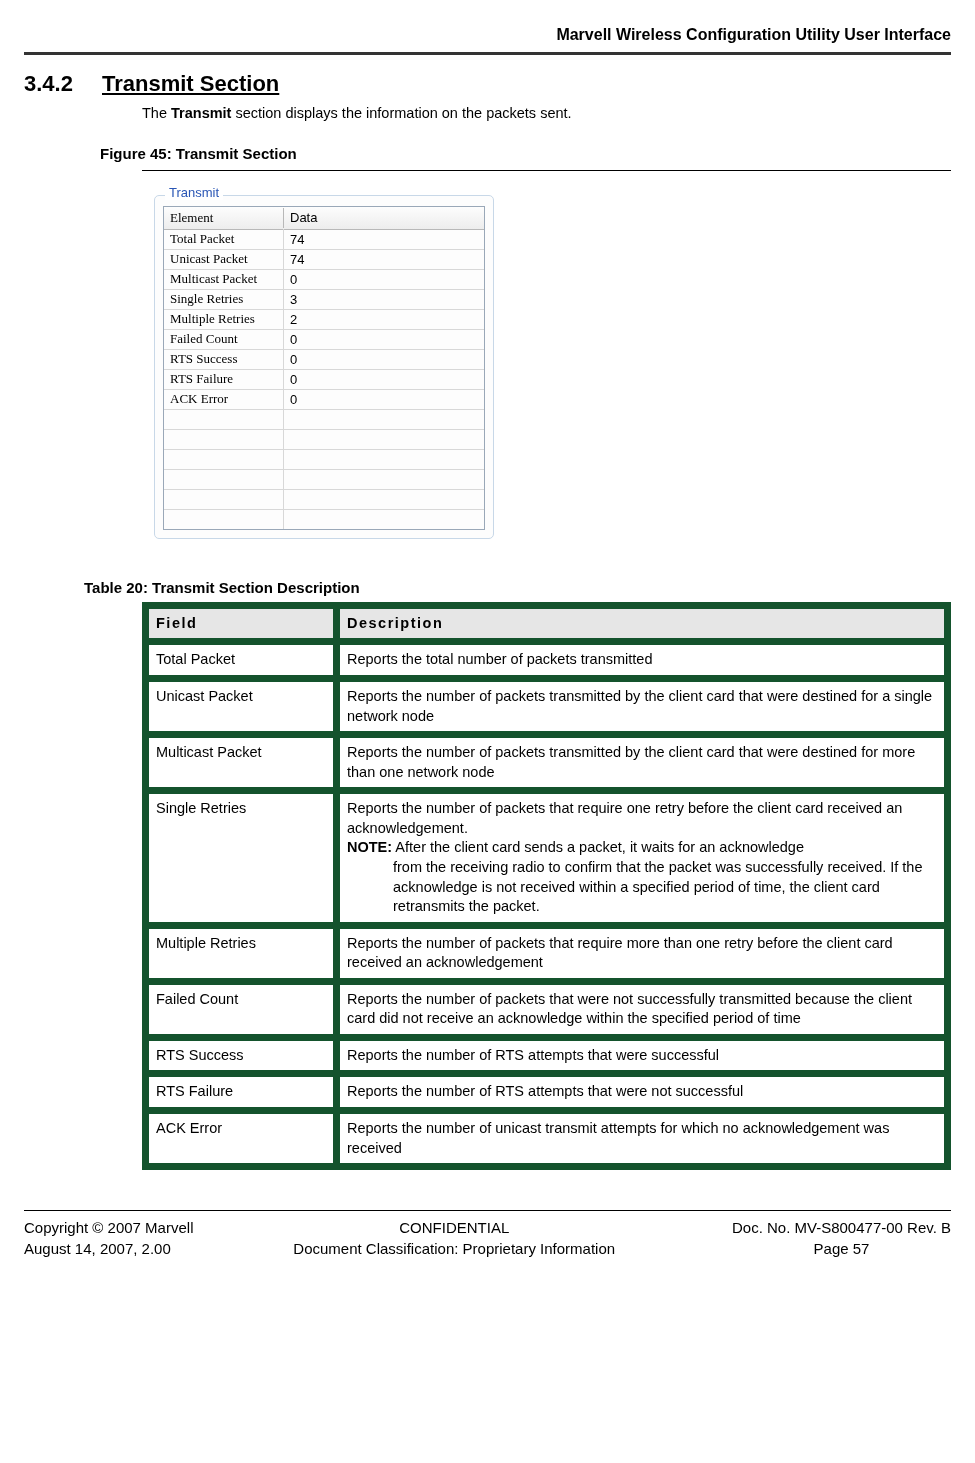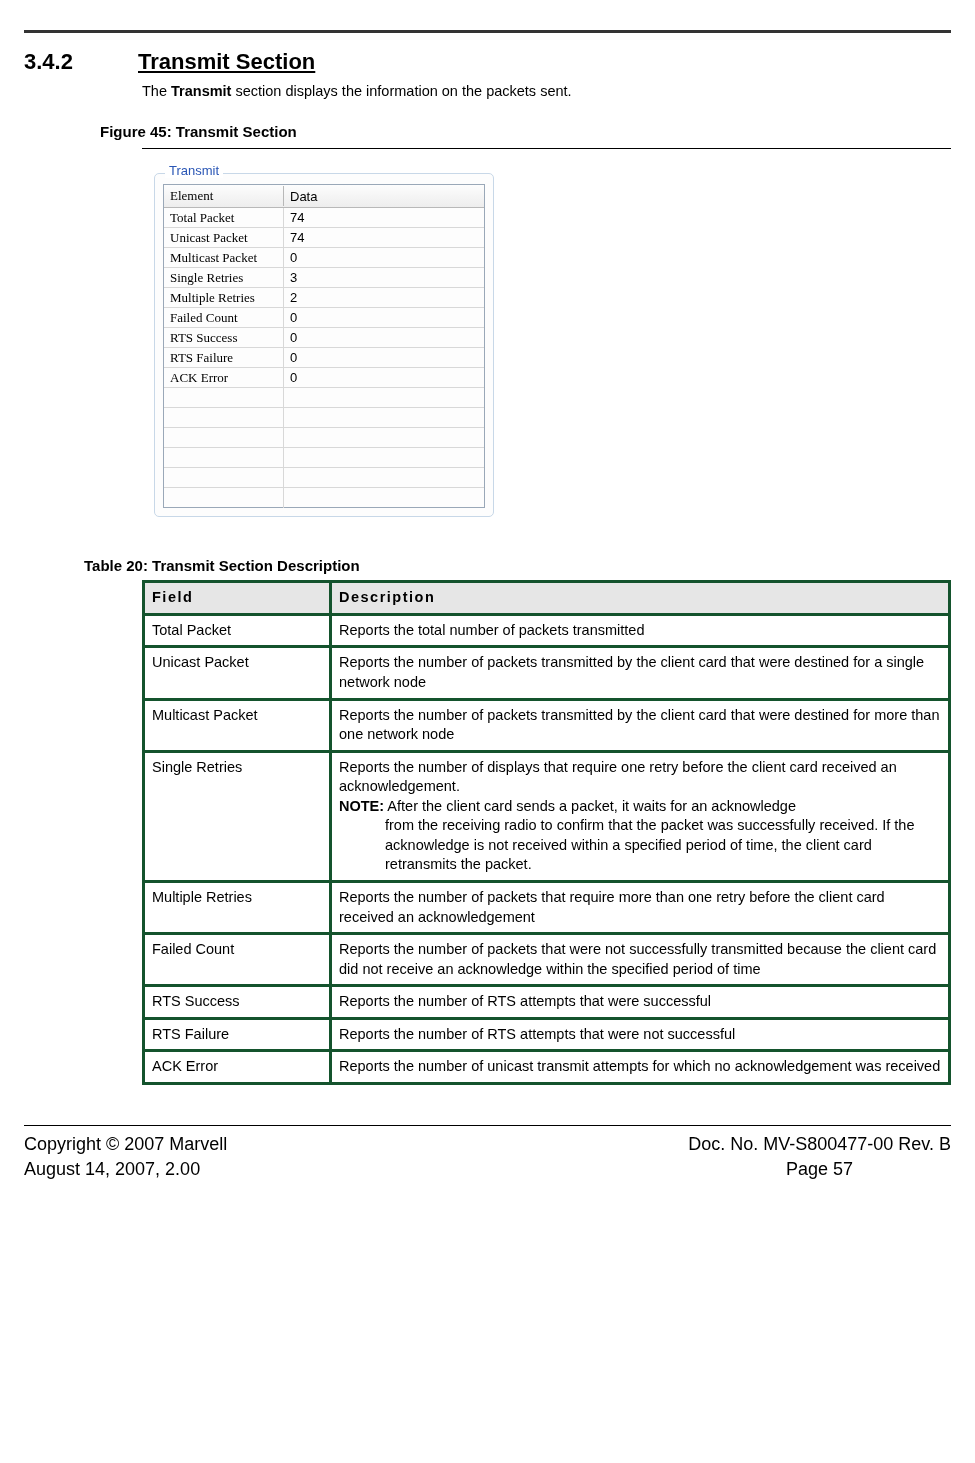--- a/index.html
+++ b/index.html
@@ -26,21 +26,20 @@
     font-style: italic;
   }
   .thick-rule {
     border: none;
     border-top: 3.5px solid #333;
     margin: 0 0 16px 0;
   }
   .section-row {
     display: flex;
     align-items: flex-end;
-    gap: 36px;
   }
   .section-num {
     font-size: 22px;
     font-weight: bold;
     min-width: 78px;
   }
   .section-title {
     font-size: 22px;
     font-weight: bold;
     text-decoration: underline;
@@ -128,21 +127,21 @@
     font-size: 15px;
     margin-bottom: 6px;
   }
   table.desc {
     margin-left: 118px;
     border-collapse: collapse;
     width: calc(100% - 118px);
     font-size: 14.5px;
   }
   table.desc th, table.desc td {
-    border: 3px solid #14532d;
+    border: 7px solid #14532d;
     padding: 5px 7px;
     text-align: left;
     vertical-align: top;
     line-height: 1.35;
   }
   table.desc th {
     background: #e6e6e6;
     letter-spacing: 1.5px;
     font-size: 14.5px;
   }
@@ -155,32 +154,33 @@
 
   
   .footer-rule {
     border: none;
     border-top: 1px solid #000;
     margin: 40px 0 6px 0;
   }
   .footer {
     display: flex;
     justify-content: space-between;
-    font-size: 18px;
+    font-size: 15px;
     line-height: 1.4;
   }
   .footer .c { text-align: center; }
   .footer .r { text-align: center; margin-left: 17px; }
 </style>
 </head>
 <body>
 
 <div class="page">
 
   <div class="header-block">
+    <div>Marvell Wireless Configuration Utility User Interface</div>
   </div>
   <hr class="thick-rule">
 
   <div class="section-row">
     <div class="section-num">3.4.2</div>
     <div class="section-title">Transmit Section</div>
   </div>
 
   <div class="body-text">
     <span>The </span><b>Transmit</b><span> section displays the information on the packets sent.</span>
@@ -278,21 +278,21 @@
           <td class="field-col">Unicast Packet</td>
           <td>Reports the number of packets transmitted by the client card that were destined for a single network node</td>
         </tr>
         <tr>
           <td class="field-col">Multicast Packet</td>
           <td>Reports the number of packets transmitted by the client card that were destined for more than one network node</td>
         </tr>
         <tr>
           <td class="field-col">Single Retries</td>
           <td>
-            <div>Reports the number of displays that require one retry before the client card received an acknowledgement.</div>
+            <div>Reports the number of packets that require one retry before the client card received an acknowledgement.</div>
             <div><span class="note-label">NOTE:</span> After the client card sends a packet, it waits for an acknowledge</div>
             <span class="note-indent">from the receiving radio to confirm that the packet was successfully received. If the acknowledge is not received within a specified period of time, the client card retransmits the packet.</span>
           </td>
         </tr>
         <tr>
           <td class="field-col">Multiple Retries</td>
           <td>Reports the number of packets that require more than one retry before the client card received an acknowledgement</td>
         </tr>
         <tr>
           <td class="field-col">Failed Count</td>
@@ -312,19 +312,23 @@
         </tr>
       </tbody>
   </table>
 
   <hr class="footer-rule">
   <div class="footer">
     <div>
       <div>Copyright © 2007 Marvell</div>
       <div>August 14, 2007, 2.00</div>
     </div>
+    <div class="c">
+      <div>CONFIDENTIAL</div>
+      <div>Document Classification: Proprietary Information</div>
+    </div>
     <div class="r">
       <div>Doc. No. MV-S800477-00 Rev. B</div>
       <div>Page 57</div>
     </div>
   </div>
 
 </div>
 
 </body></html>

